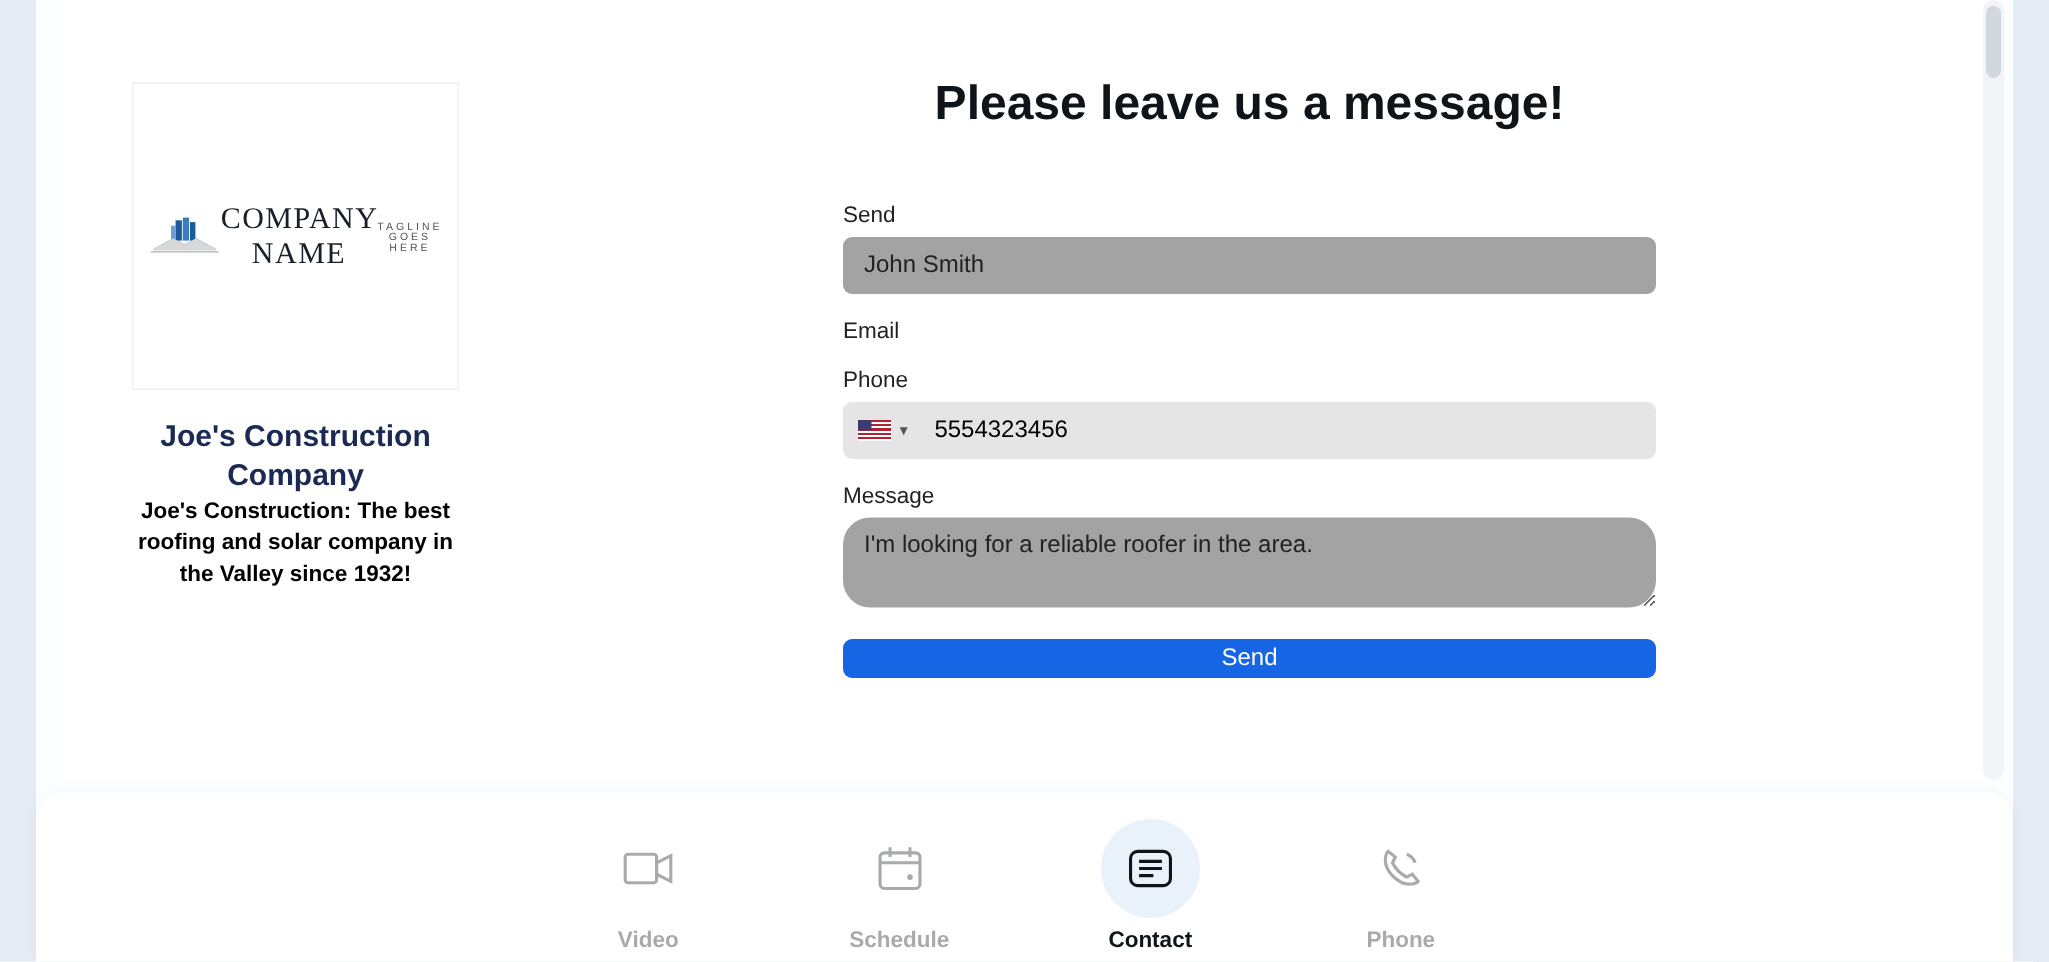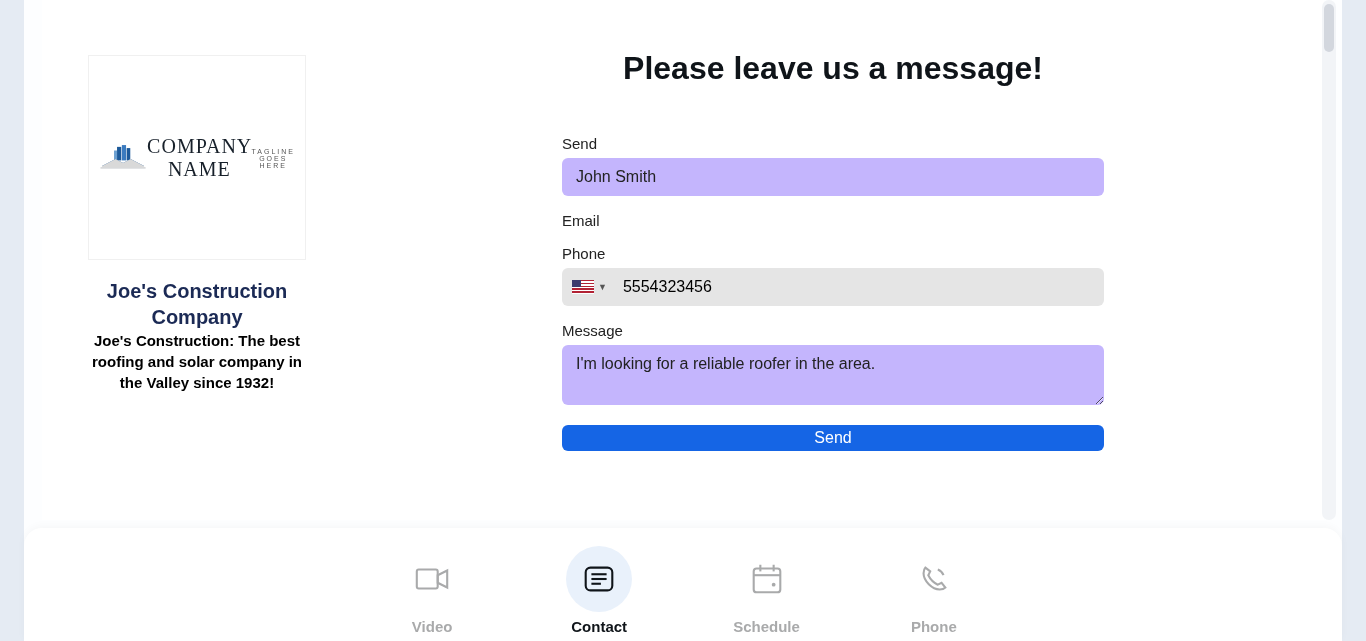--- a/index.html
+++ b/index.html
@@ -70,29 +70,29 @@
   }
   .field { margin-bottom: 16px; }
   .label {
     font-size: 15px;
     color: #222;
     margin-bottom: 6px;
     display: block;
   }
   .input, .textarea {
     width: 100%;
-    background: #c4b5fd;
+    background: #a3a3a3;
     border: none;
     border-radius: 6px;
     padding: 10px 14px;
     font-size: 16px;
     color: #222;
     font-family: inherit;
   }
-  .textarea { height: 60px; resize: both; }
+  .textarea { height: 60px; resize: both; border-radius: 18px; }
   .phone-wrap {
     display: flex;
     align-items: center;
     background: #e5e5e5;
     border-radius: 6px;
     padding: 0 0 0 10px;
   }
   .flag {
     width: 22px; height: 14px;
     background: linear-gradient(#b22234 0 10%, #fff 10% 20%, #b22234 20% 30%, #fff 30% 40%, #b22234 40% 50%, #fff 50% 60%, #b22234 60% 70%, #fff 70% 80%, #b22234 80% 90%, #fff 90% 100%);
@@ -237,45 +237,45 @@
     <div class="nav-item">
       <div class="icon-circle">
         <svg class="nav-svg" viewBox="0 0 40 40">
           <rect x="4" y="10" width="22" height="20" rx="2"></rect>
           <path d="M26 16 L36 11 L36 29 L26 24 Z"></path>
         </svg>
       </div>
       <span>Video</span>
     </div>
 
-    <div class="nav-item active">
-      <div class="icon-circle">
-        <svg class="nav-svg" viewBox="0 0 40 40">
-          <rect x="6" y="8" width="28" height="24" rx="5"></rect>
-          <line x1="12" y1="15" x2="28" y2="15"></line>
-          <line x1="12" y1="20" x2="28" y2="20"></line>
-          <line x1="12" y1="25" x2="22" y2="25"></line>
-        </svg>
-      </div>
-      <span>Contact</span>
-    </div>
-
     <div class="nav-item">
       <div class="icon-circle">
         <svg class="nav-svg" viewBox="0 0 40 40">
           <rect x="6" y="9" width="28" height="25" rx="3"></rect>
           <line x1="6" y1="16" x2="34" y2="16"></line>
           <line x1="13" y1="5" x2="13" y2="12"></line>
           <line x1="27" y1="5" x2="27" y2="12"></line>
           <circle cx="27" cy="26" r="2" fill="#a9aaab" stroke="none"></circle>
         </svg>
       </div>
       <span>Schedule</span>
     </div>
 
+    <div class="nav-item active">
+      <div class="icon-circle">
+        <svg class="nav-svg" viewBox="0 0 40 40">
+          <rect x="6" y="8" width="28" height="24" rx="5"></rect>
+          <line x1="12" y1="15" x2="28" y2="15"></line>
+          <line x1="12" y1="20" x2="28" y2="20"></line>
+          <line x1="12" y1="25" x2="22" y2="25"></line>
+        </svg>
+      </div>
+      <span>Contact</span>
+    </div>
+
     <div class="nav-item">
       <div class="icon-circle">
         <svg class="nav-svg" viewBox="0 0 40 40">
           <path d="M11 8 C11 8 9 10 9 14 C9 22 18 31 26 31 C30 31 32 29 32 29 L28 24 L24 26 C20 24 16 20 14 16 L16 12 Z"></path>
           <path d="M24 10 A10 10 0 0 1 30 16"></path>
         </svg>
       </div>
       <span>Phone</span>
     </div>
 

